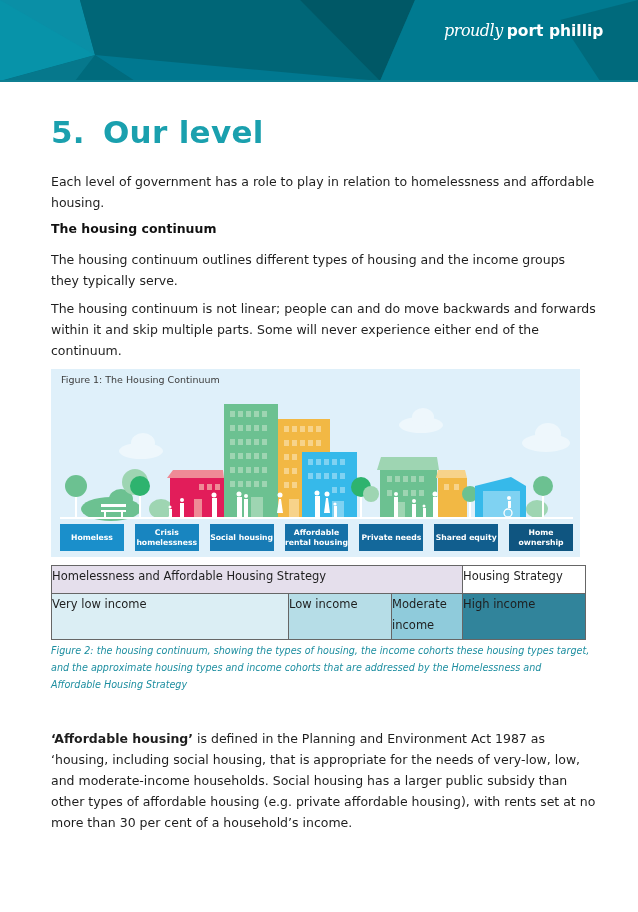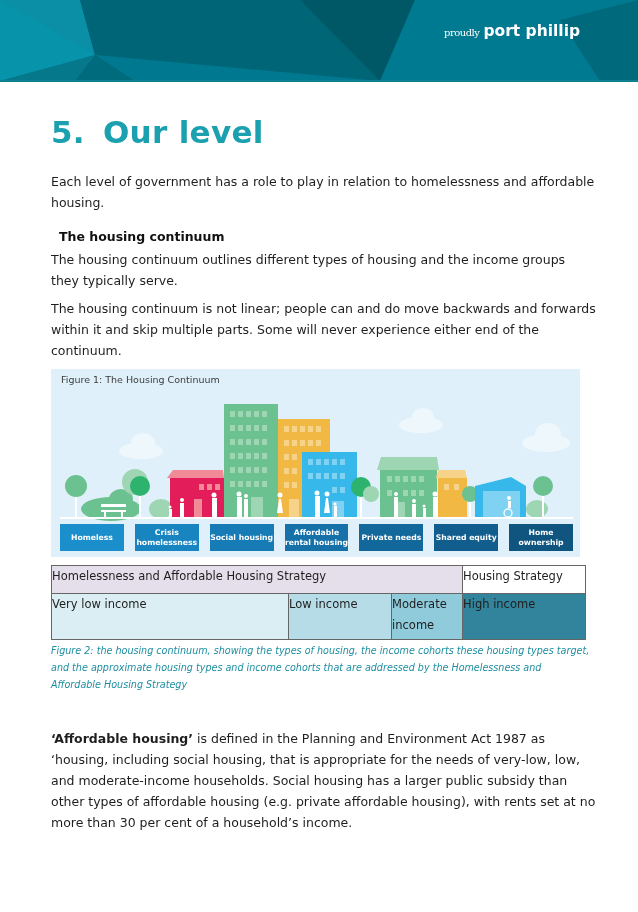--- a/index.html
+++ b/index.html
@@ -12,37 +12,37 @@
   .banner {
     position: absolute; left: 0; top: 0; width: 638px; height: 81px;
     overflow: hidden; background: #006a7c;
   }
   .banner svg { position: absolute; left: 0; top: 0; }
   .banner-line { position: absolute; left: 0; top: 80px; width: 638px; height: 2px; background: #0f7f92; }
   .logo {
     position: absolute; left: 444px; top: 21px; color: #ffffff; white-space: nowrap;
   }
   .logo .script {
-    font-family: "DejaVu Serif", serif; font-size: 10px; letter-spacing: -0.5px;
+    font-family: "DejaVu Serif", serif; font-style: italic; font-size: 16px; letter-spacing: -0.5px;
   }
   .logo .bold {
     font-family: "DejaVu Sans", sans-serif; font-weight: bold; font-size: 15.5px; margin-left: 4px;
   }
   h1 {
     position: absolute; left: 51px; top: 114px; margin: 0;
     font-family: "DejaVu Sans", sans-serif; font-weight: bold; font-size: 31px;
     color: #1aa0ae; letter-spacing: 0.3px; white-space: nowrap;
   }
   h1 .num { margin-right: 18px; }
   .p {
     position: absolute; left: 51px; width: 545px; margin: 0;
     font-size: 12.5px; line-height: 21px; color: #1e1e1e;
   }
   .subhead {
-    position: absolute; left: 51px; top: 221px; margin: 8px;
+    position: absolute; left: 51px; top: 221px; margin: 0;
     font-size: 12.5px; font-weight: bold; color: #111;
   }
   
   .figure {
     position: absolute; left: 51px; top: 369px; width: 529px; height: 188px;
     background: #dff0fa; overflow: hidden;
   }
   .fig-title {
     position: absolute; left: 10px; top: 5px; font-size: 9.5px; font-weight: normal; color: #3c3c3c;
   }

